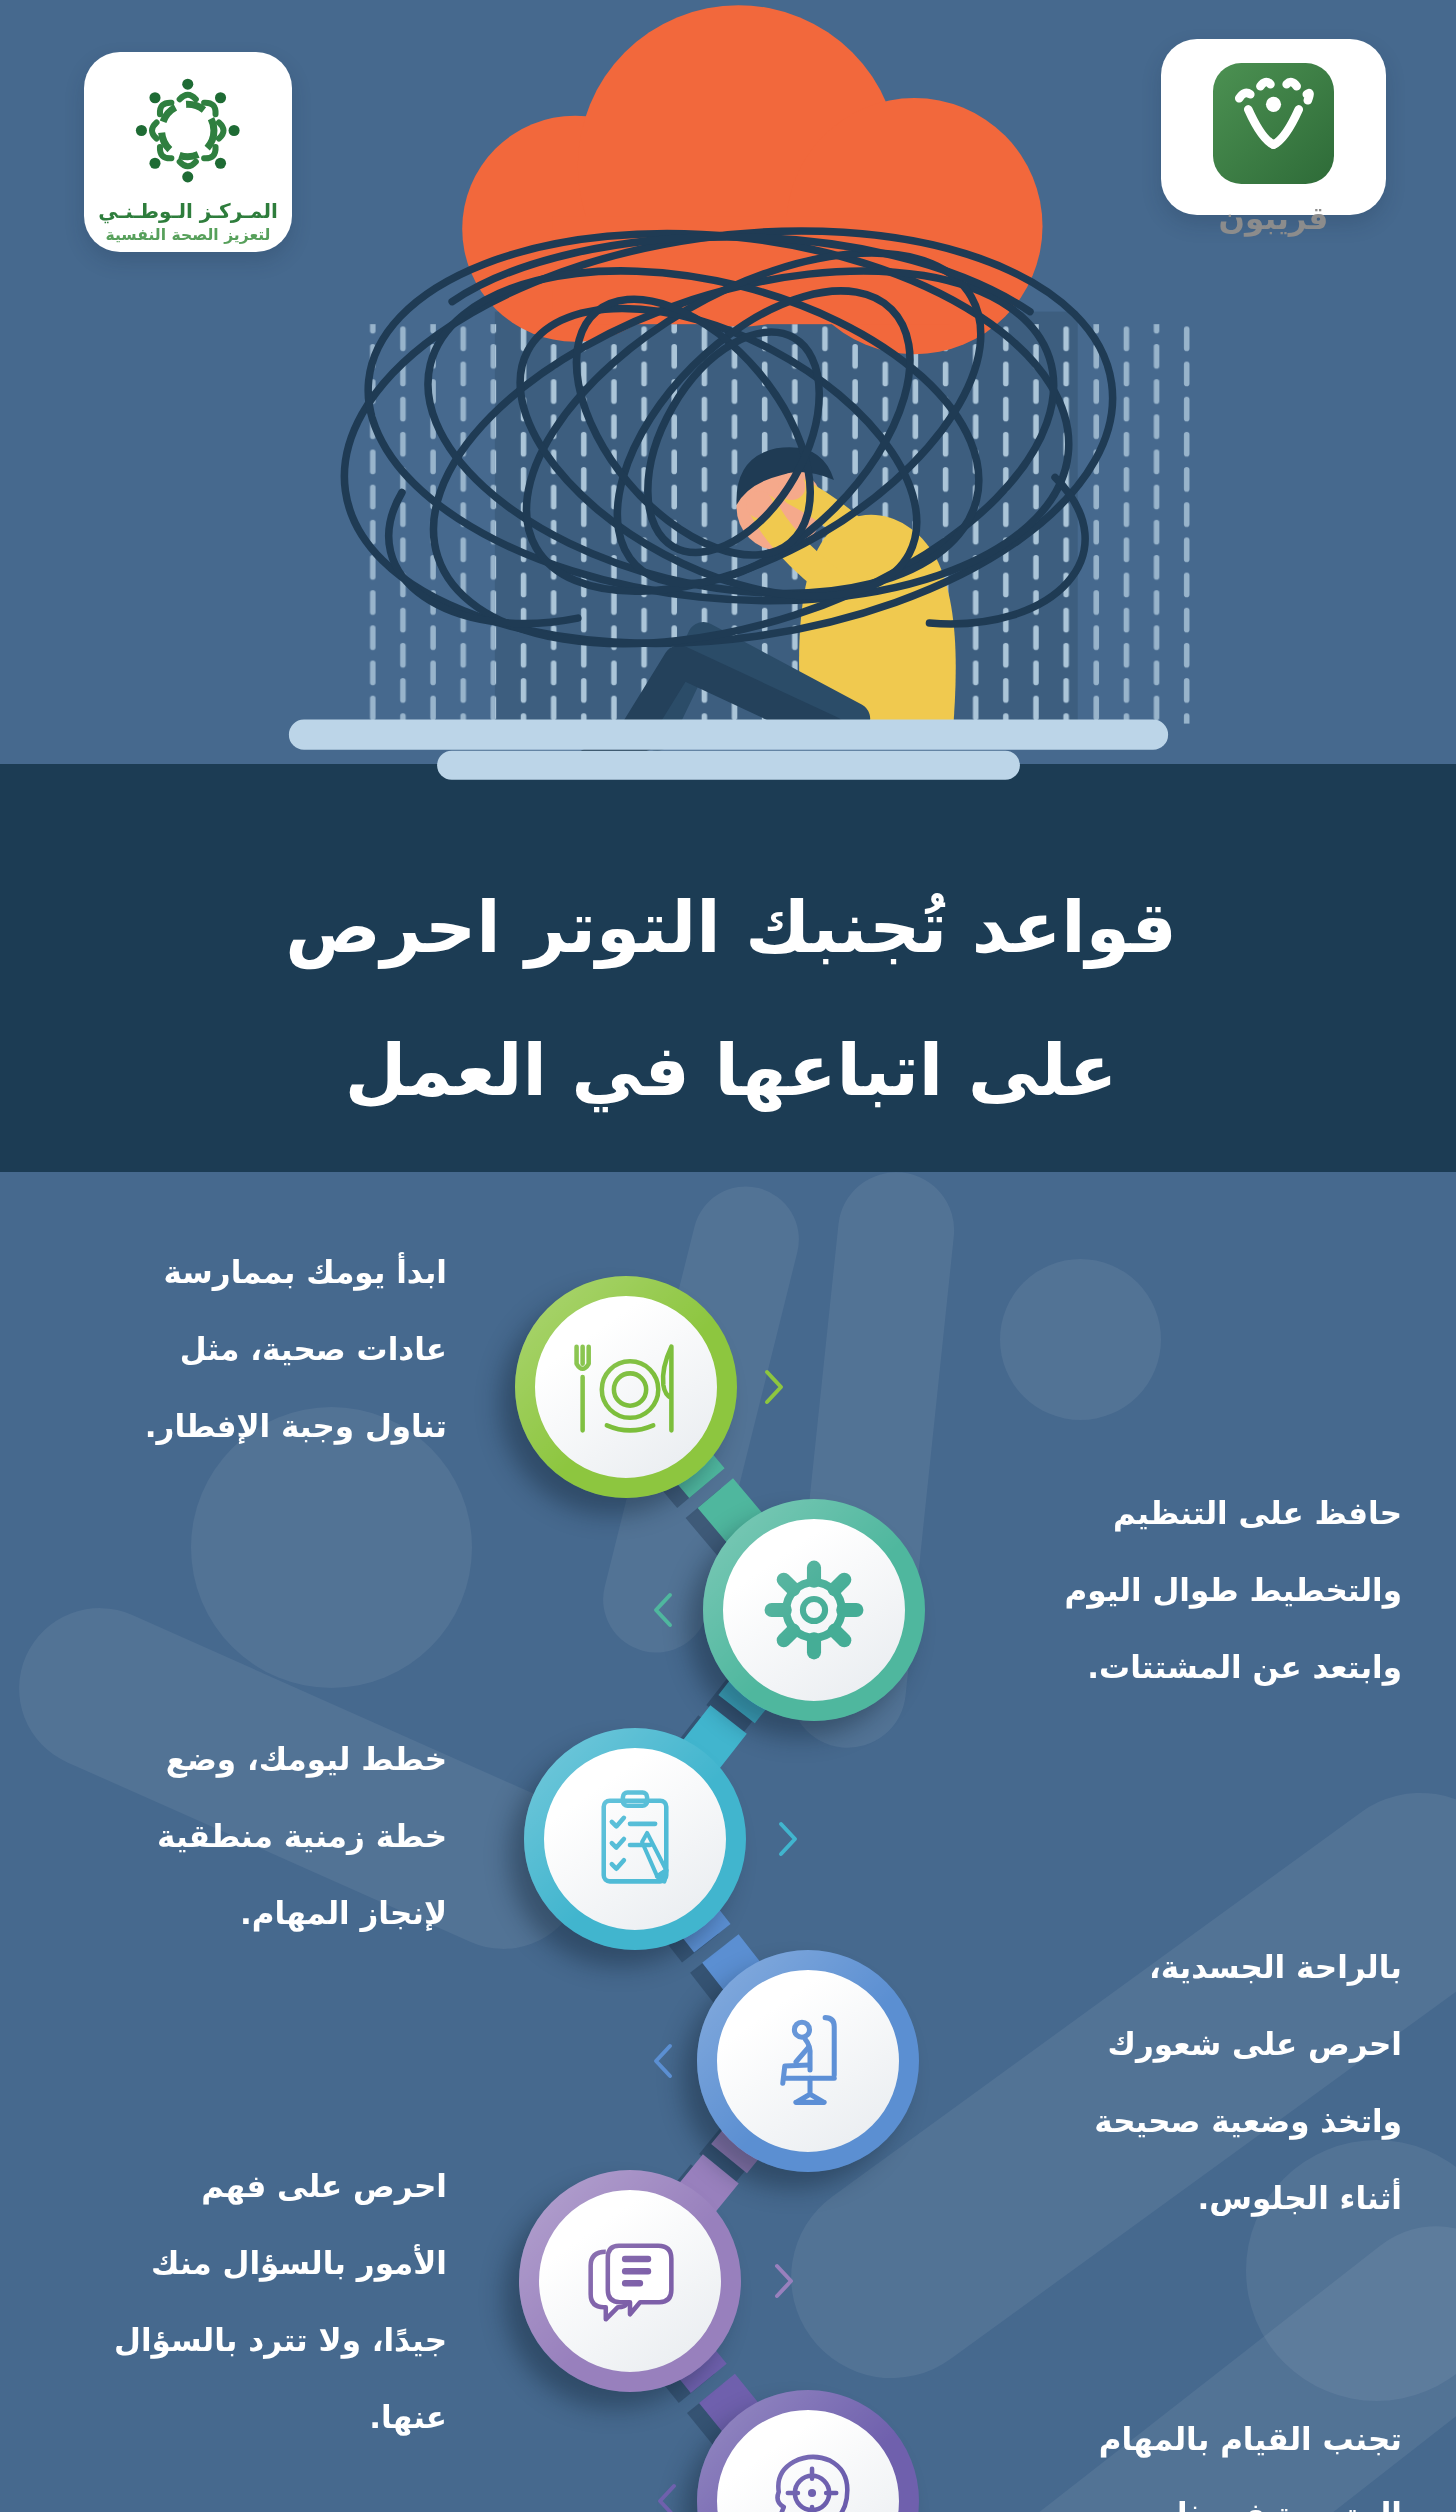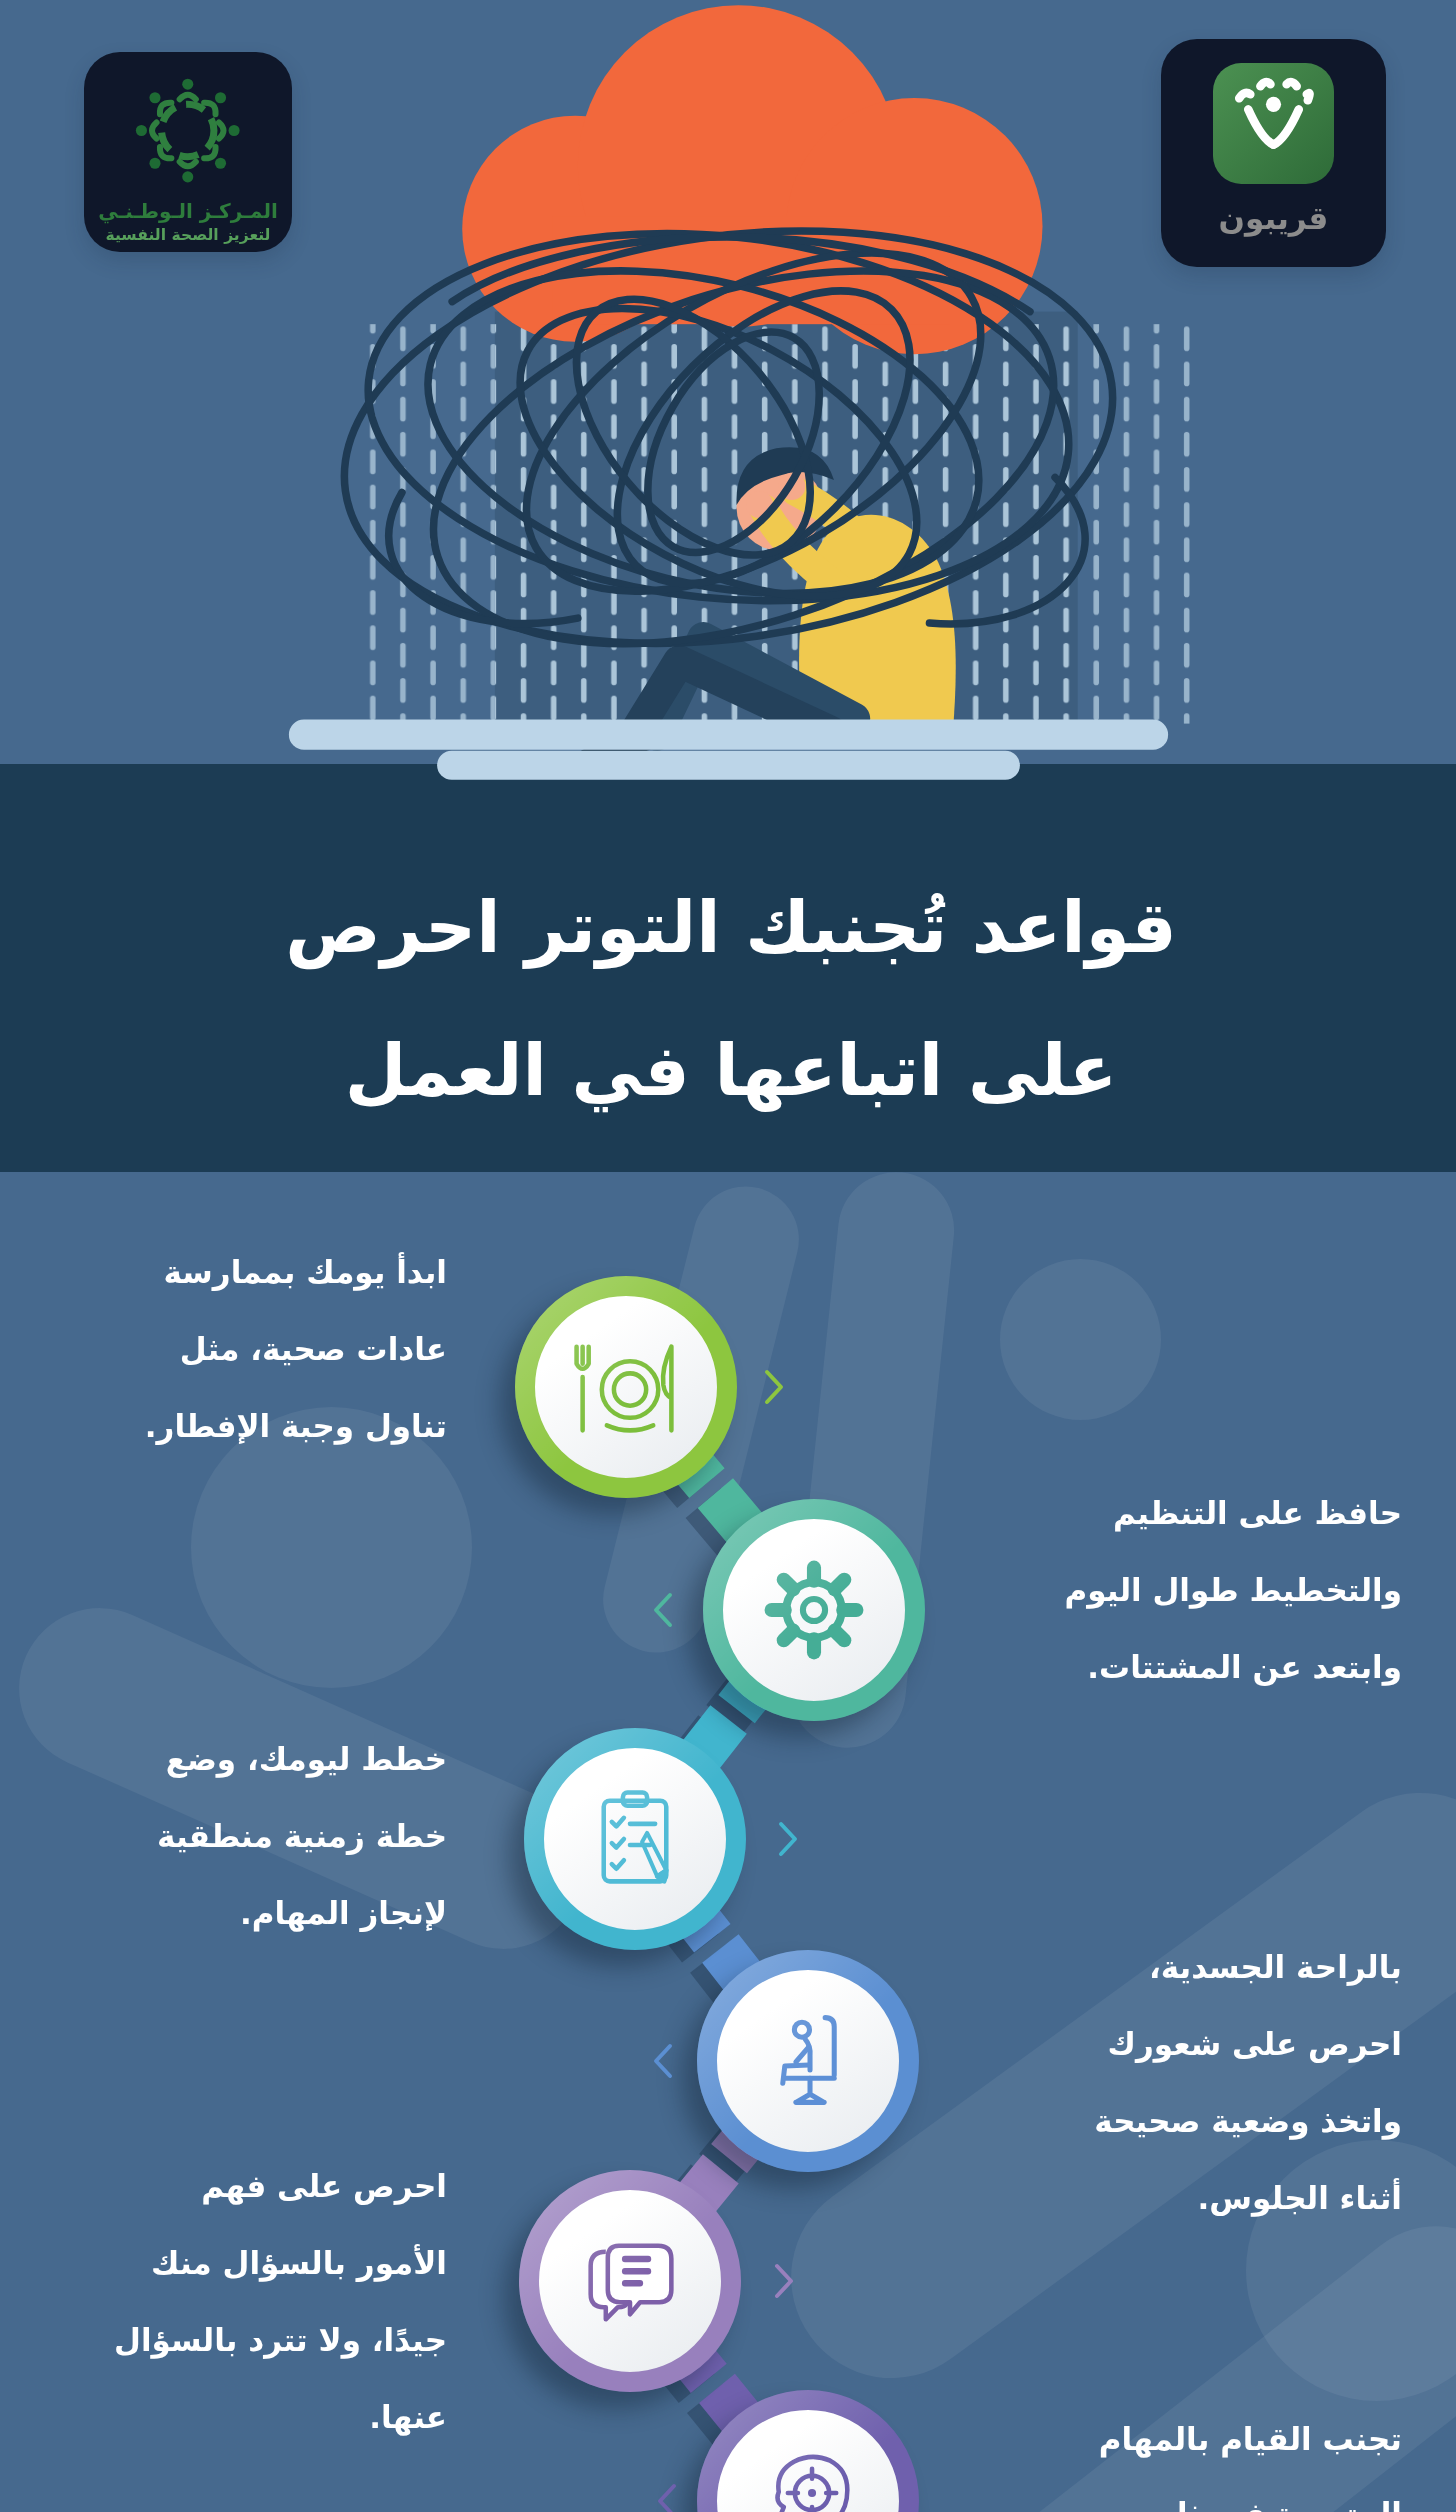--- a/index.html
+++ b/index.html
@@ -9,21 +9,21 @@
     font-family:"DejaVu Sans", sans-serif;
   }
   
   .wm{position:absolute;background:rgba(255,255,255,0.065);pointer-events:none;}
   .wm.round{border-radius:50%;}
   .wm.bar{border-radius:100px;}
   
   #hero{position:absolute;left:0;top:0;z-index:3;pointer-events:none;}
   
   .logo-card{
-    position:absolute;background:#0f172a;border-radius:36px;z-index:5;
+    position:absolute;background:#ffffff;border-radius:36px;z-index:5;
     box-shadow:0 9px 20px rgba(20,40,60,.18);
   }
   .nat-title{color:#2E7D3C;font-weight:bold;font-size:20px;text-align:center;direction:rtl;white-space:nowrap;}
   .nat-sub{color:#57A05B;font-weight:bold;font-size:15.6px;text-align:center;direction:rtl;white-space:nowrap;}
   .qar-name{color:#8C8C8C;font-weight:bold;font-size:31px;text-align:center;direction:rtl;}
   
   .band{
     position:absolute;left:0;top:764px;width:1456px;height:408px;
     background:#1C3C54;z-index:2;
   }
@@ -134,21 +134,21 @@
         <use href="#pp" transform="rotate(225)"></use>
         <use href="#pp" transform="rotate(270)"></use>
         <use href="#pp" transform="rotate(315)"></use>
       <circle cx="0" cy="0" r="52" fill="none" stroke="#2F7F3F" stroke-width="14" stroke-dasharray="38 22"></circle>
     </g>
   </svg>
   <div class="nat-title" style="position:absolute;top:147px;width:208px;">المـركـز الـوطـنـي</div>
   <div class="nat-sub" style="position:absolute;top:174px;width:208px;">لتعزيز الصحة النفسية</div>
 </div>
 
-<div class="logo-card" style="left:1161px;top:39px;width:225px;height:228px;">
+<div class="logo-card" style="left:1161px;top:39px;width:225px;height:176px;">
   <svg width="121" height="121" viewBox="0 0 240 240" style="position:absolute;left:52px;top:24px;">
     <defs>
         <linearGradient id="qg" x1="0" y1="0" x2="1" y2="1">
       <stop offset="0" stop-color="#4C9152"></stop>
           <stop offset="1" stop-color="#2E6B38"></stop>
         </linearGradient>
       </defs>
     <rect x="0" y="0" width="240" height="240" rx="56" fill="url(#qg)"></rect>
     <g stroke="#FFFFFF" stroke-width="17" stroke-linecap="round" fill="none">
       <path d="M70 92 Q96 150 120 162"></path>

